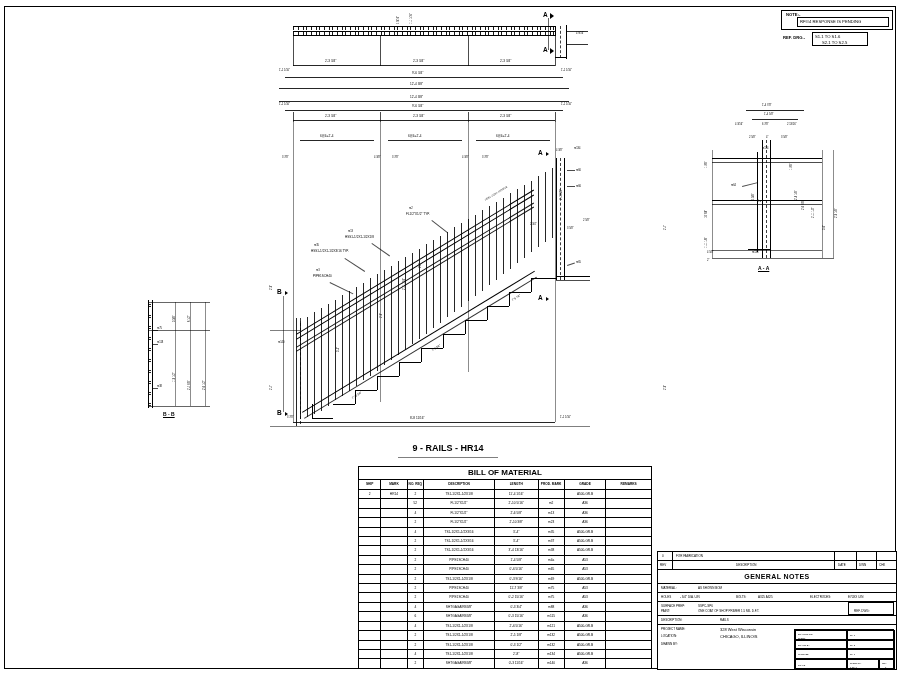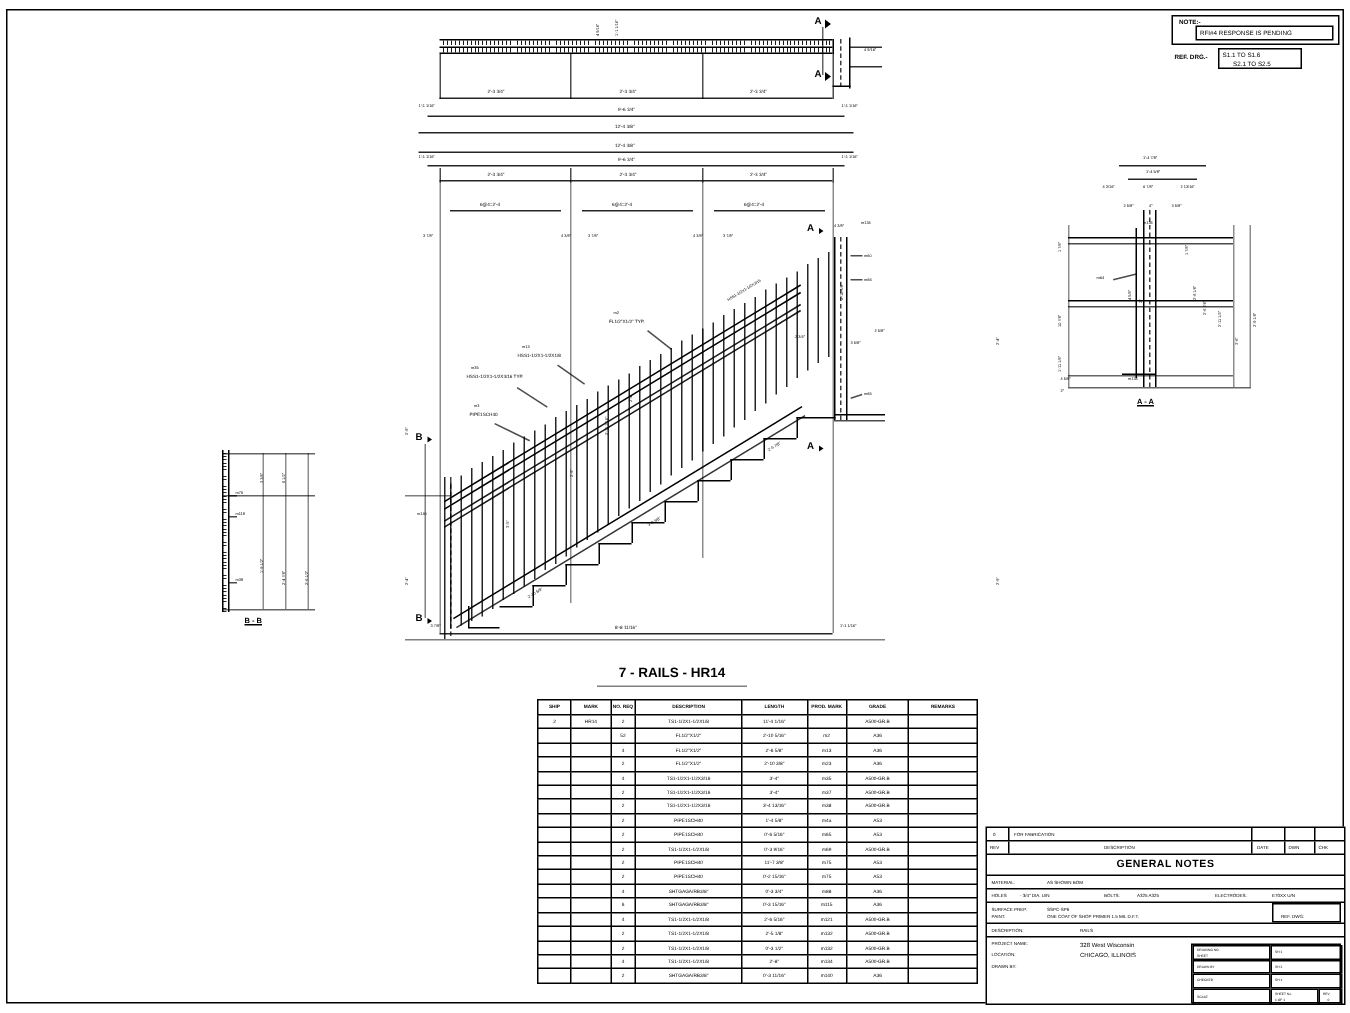--- a/index.html
+++ b/index.html
@@ -368,25 +368,28 @@
 
     <div class="t t25 r90" style="left:174px;top:322px;">3 3/8"</div>
     <div class="t t25 r90" style="left:189px;top:322px;">6 1/2"</div>
     <div class="t t25 r90" style="left:174px;top:382px;">1'-9 1/2"</div>
     <div class="t t25 r90" style="left:189px;top:390px;">2'-4 7/8"</div>
     <div class="t t25 r90" style="left:204px;top:390px;">2'-6 1/2"</div>
 
     <div class="t t5 bold ul" style="left:163px;top:412px;">B - B</div>
   </div>
 
-  <div class="t t9" style="left:448px;top:444px;transform:translateX(-50%);">7 - RAILS - HR14</div>
+  <div class="t t9" style="left:448px;top:444px;transform:translateX(-50%);">9 - RAILS - HR14</div>
   <div class="ln hl" style="left:398px;top:457px;width:100px;height:1px;opacity:.5;"></div>
 
   <table class="bom">
     <tbody id="bom-body">
+      <tr class="titlerow">
+        <td colspan="8">BILL OF MATERIAL</td>
+      </tr>
       <tr class="hdr">
         <td class="c-ship">SHIP</td>
         <td class="c-mark">MARK</td>
         <td class="c-no">NO. REQ</td>
         <td class="c-desc">DESCRIPTION</td>
         <td class="c-len">LENGTH</td>
         <td class="c-pm">PROD. MARK</td>
         <td class="c-grade">GRADE</td>
         <td class="c-rem">REMARKS</td>
       </tr>

